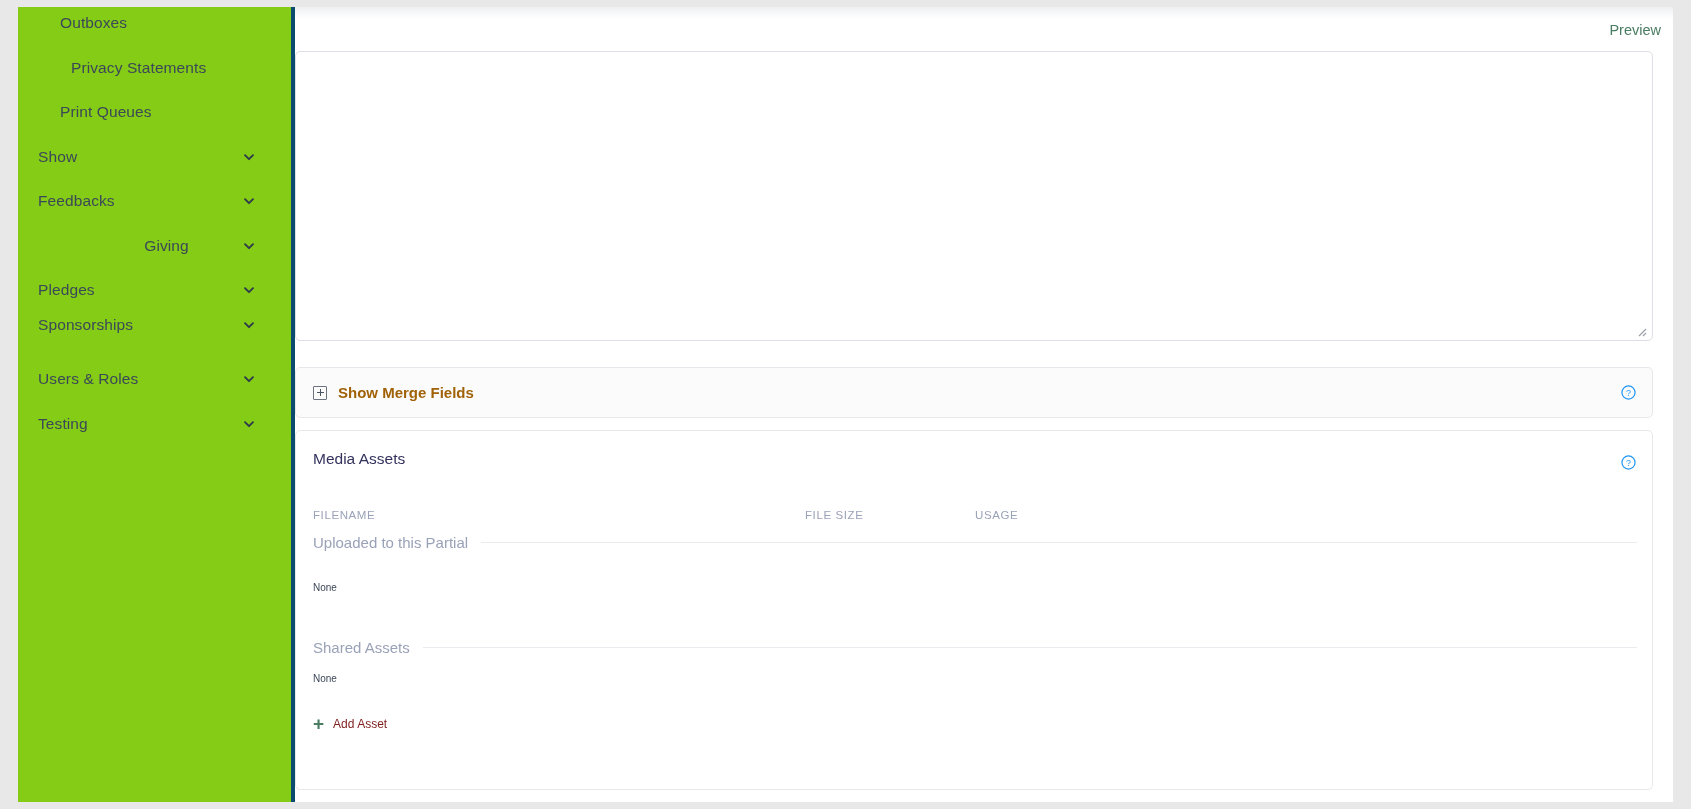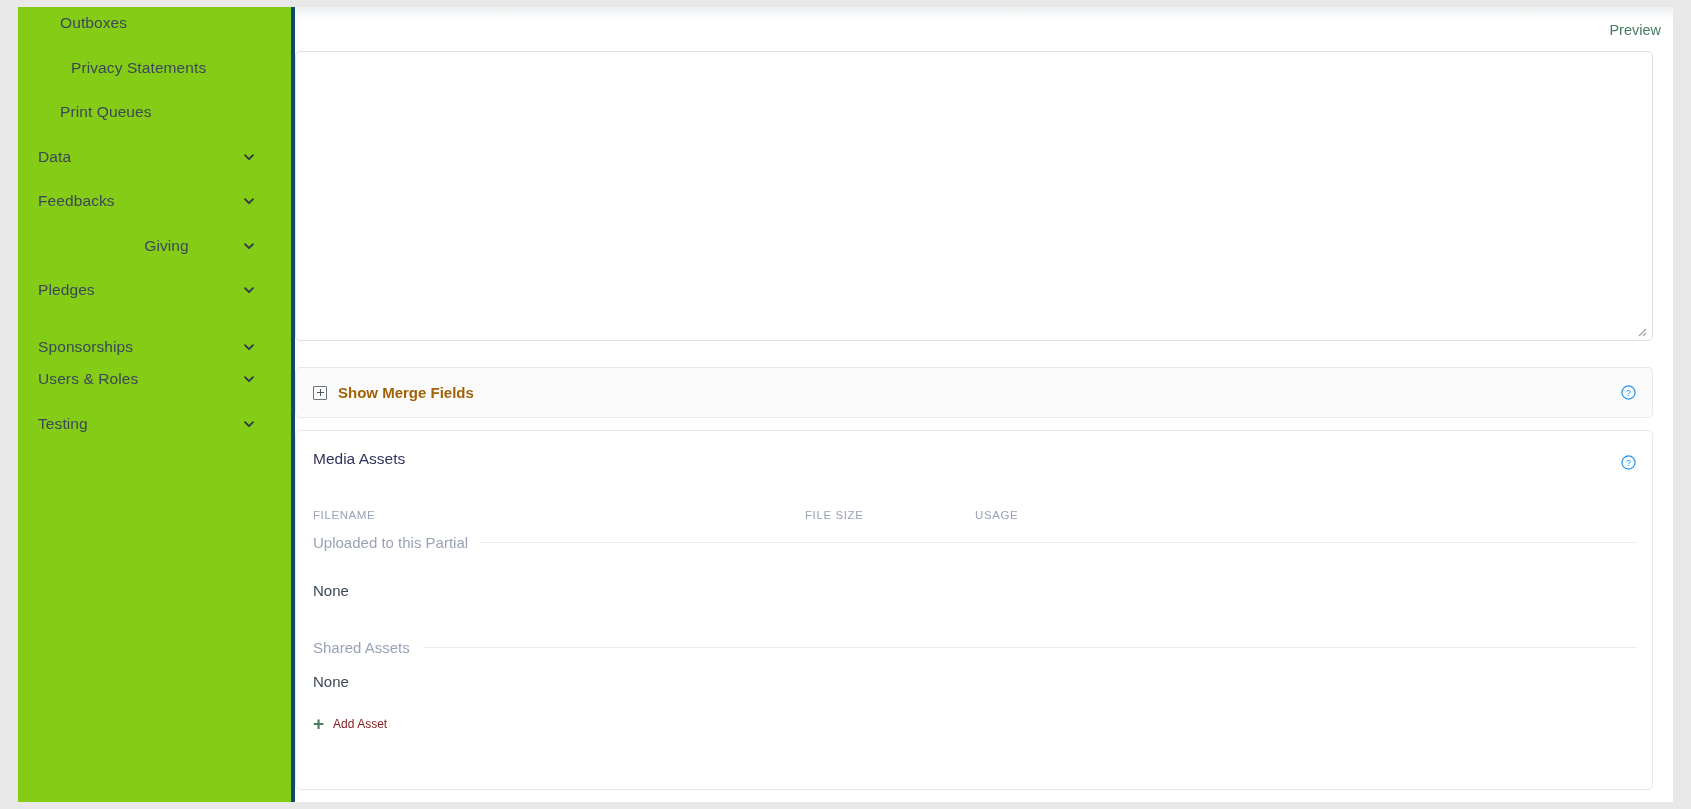--- a/index.html
+++ b/index.html
@@ -254,21 +254,21 @@
   }
   .group-rule {
     flex: 1;
     height: 1px;
     background: #e9ebef;
   }
 
   .none-row {
     position: absolute;
     left: 17px;
-    font-size: 15px;
+    font-size: 10px;
     color: #3c4858;
     white-space: nowrap;
   }
 
   .grp1 { top: 103px; }
   .none1 { top: 151px; }
   .grp2 { top: 208px; }
   .none2 { top: 242px; }
 
   .add-asset {
@@ -303,21 +303,21 @@
           <div class="nav-item sub" style="top: -8px;">
             <span class="nav-label">Outboxes</span>
           </div>
           <div class="nav-item sub" style="top: 37px; margin-left: 11px;">
             <span class="nav-label">Privacy Statements</span>
           </div>
           <div class="nav-item sub" style="top: 81px;">
             <span class="nav-label">Print Queues</span>
           </div>
           <div class="nav-item top" style="top: 126px;">
-            <span class="nav-label">Data</span>
+            <span class="nav-label">Show</span>
             <span class="chev">
               <svg viewBox="0 0 12 12" xmlns="http://www.w3.org/2000/svg">
                 <path d="M2 4.2 L6 8.2 L10 4.2" stroke="#2f3b4c" stroke-width="1.9" fill="none" stroke-linecap="round" stroke-linejoin="round"></path>
               </svg>
             </span>
           </div>
           <div class="nav-item top" style="top: 170px;">
             <span class="nav-label">Feedbacks</span>
             <span class="chev">
               <svg viewBox="0 0 12 12" xmlns="http://www.w3.org/2000/svg">
@@ -334,21 +334,21 @@
             </span>
           </div>
           <div class="nav-item top" style="top: 259px;">
             <span class="nav-label">Pledges</span>
             <span class="chev">
               <svg viewBox="0 0 12 12" xmlns="http://www.w3.org/2000/svg">
                 <path d="M2 4.2 L6 8.2 L10 4.2" stroke="#2f3b4c" stroke-width="1.9" fill="none" stroke-linecap="round" stroke-linejoin="round"></path>
               </svg>
             </span>
           </div>
-          <div class="nav-item top" style="top: 316px;">
+          <div class="nav-item top" style="top: 294px;">
             <span class="nav-label">Sponsorships</span>
             <span class="chev">
               <svg viewBox="0 0 12 12" xmlns="http://www.w3.org/2000/svg">
                 <path d="M2 4.2 L6 8.2 L10 4.2" stroke="#2f3b4c" stroke-width="1.9" fill="none" stroke-linecap="round" stroke-linejoin="round"></path>
               </svg>
             </span>
           </div>
           <div class="nav-item top" style="top: 348px;">
             <span class="nav-label">Users &amp; Roles</span>
             <span class="chev">

